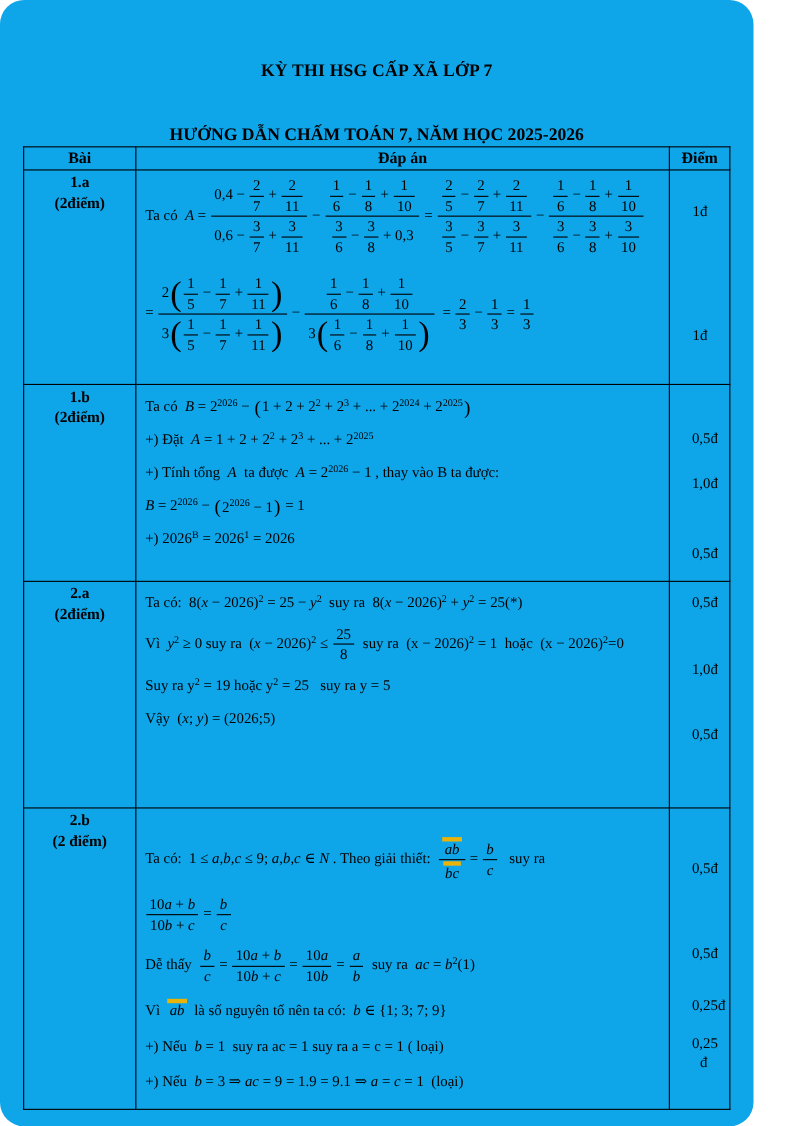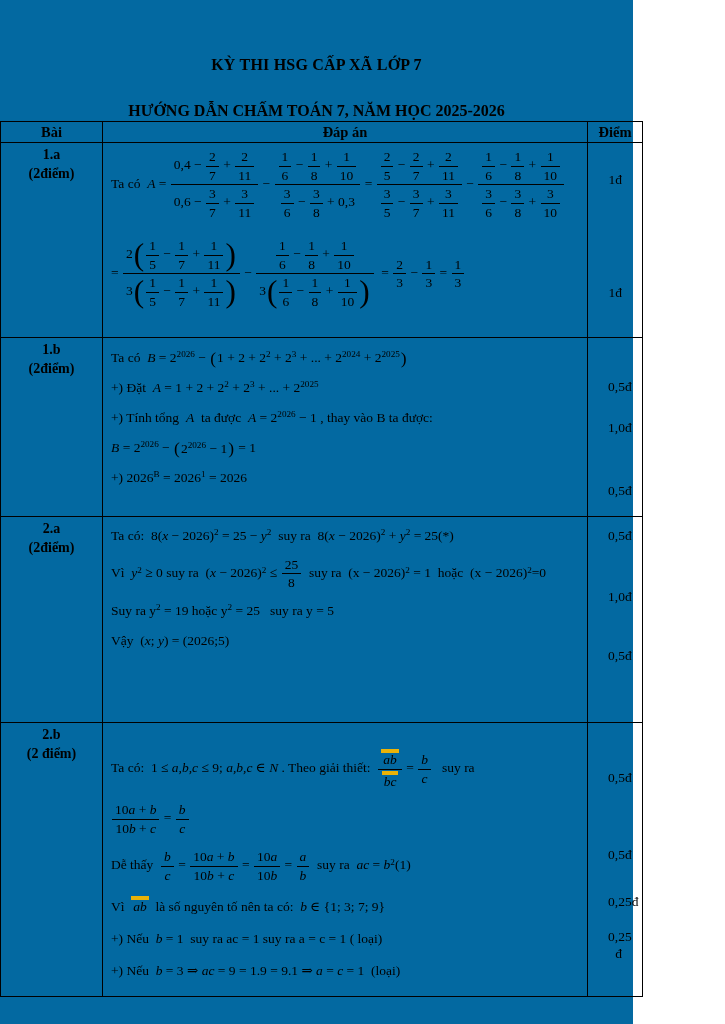--- a/index.html
+++ b/index.html
@@ -2,29 +2,29 @@
 <html><head>
 <meta charset="utf-8">
 <style>
   html,body{margin:0;padding:0;background:#ffffff;}
   body{
     width:725px;height:1024px;overflow:hidden;
     font-family:"Liberation Serif","DejaVu Serif",serif;
     color:#000;
     -webkit-font-smoothing:antialiased;
   }
-  .page{position:relative;width:633px;height:1024px;background:#0369a1;}
+  .page{position:relative;width:685px;height:1024px;background:#0ea5e9;border-radius:22px;}
 
   .doc-title{
     text-align:center;font-weight:bold;font-size:16px;
     padding-top:56px;letter-spacing:0.2px;
   }
   .doc-subtitle{
     text-align:center;font-weight:bold;font-size:16px;
-    margin-top:28px;margin-bottom:1px;
+    margin-top:40px;margin-bottom:1px;
   }
 
   table.answer-table{
     width:642px;margin:0 auto;border-collapse:collapse;table-layout:fixed;
   }
   .answer-table col.c-bai{width:102px;}
   .answer-table col.c-ans{width:485px;}
   .answer-table col.c-pts{width:55px;}
   .answer-table th,.answer-table td{
     border:1px solid #000;vertical-align:top;padding:0;

